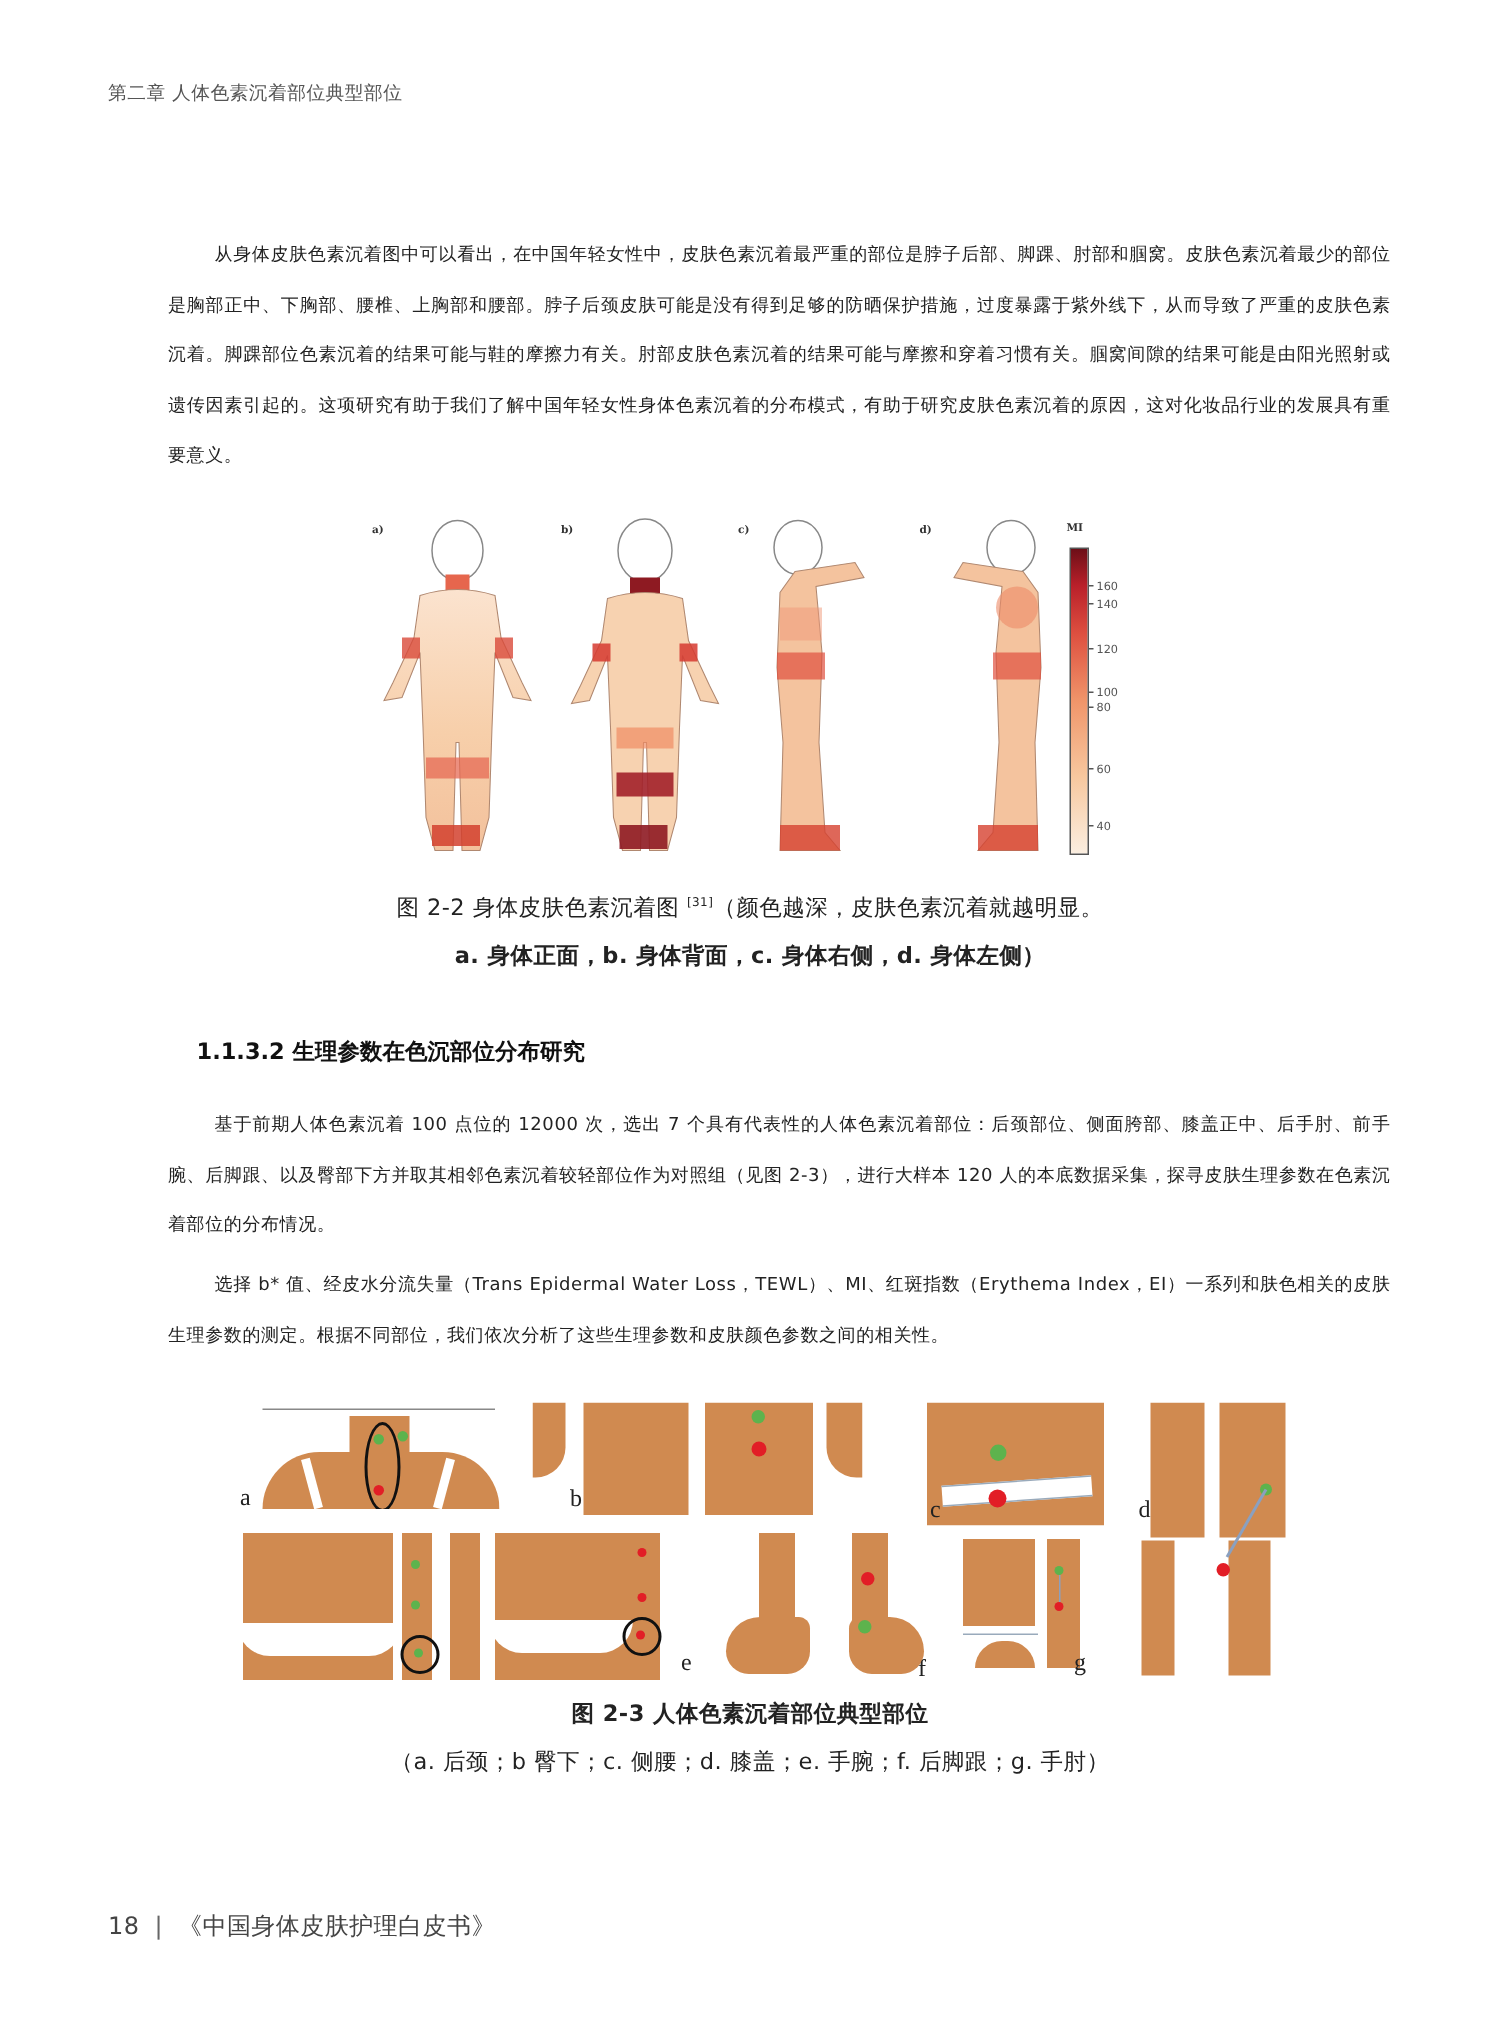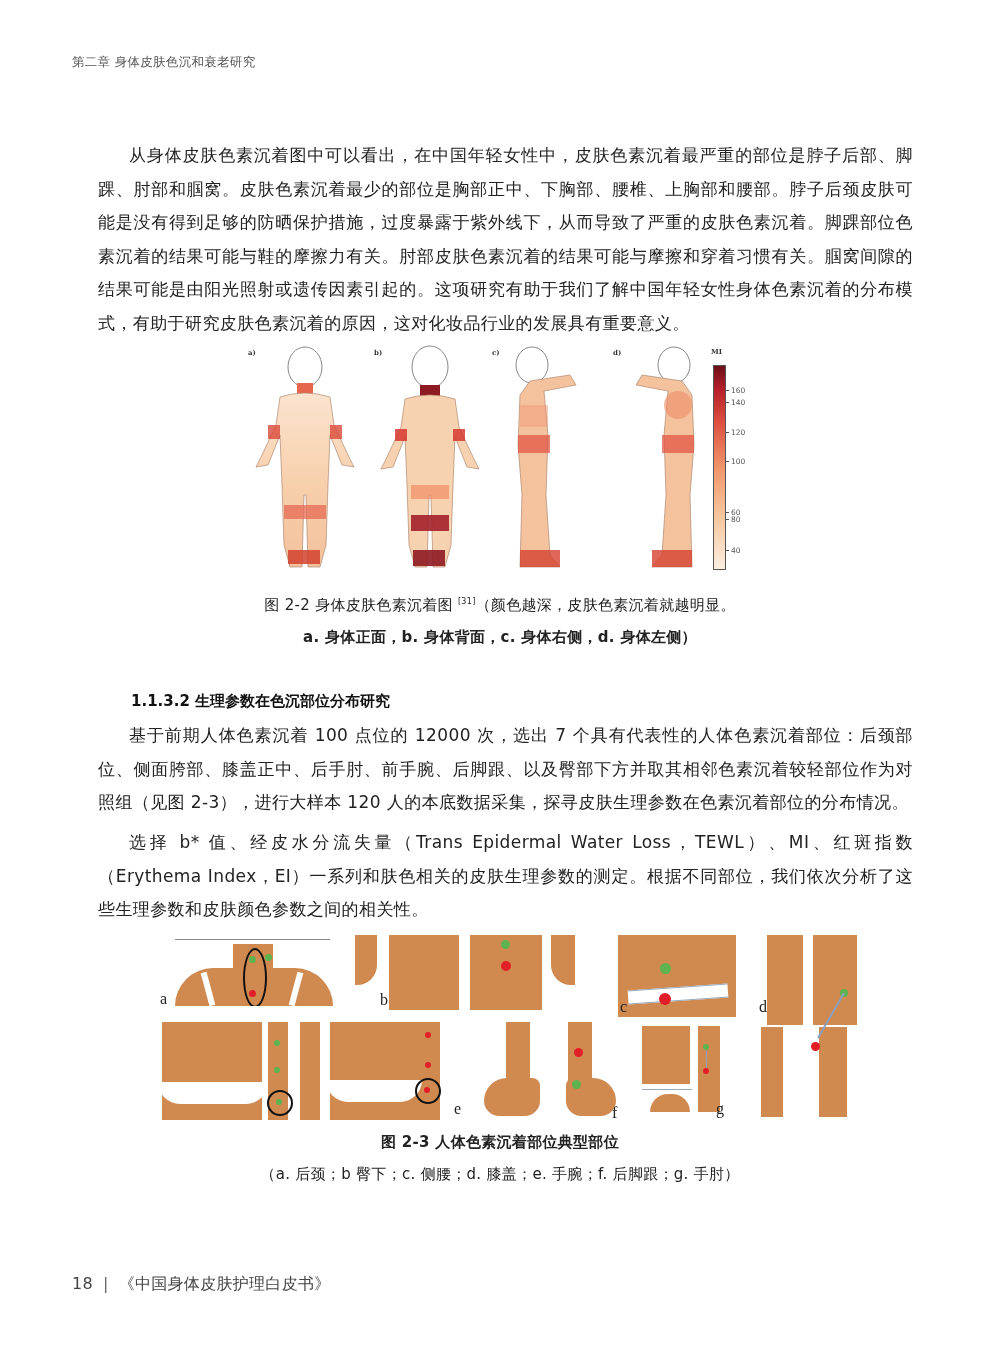--- a/index.html
+++ b/index.html
@@ -4,22 +4,22 @@
 <style>
   html, body { margin: 0; padding: 0; }
   body {
     width: 1000px; height: 1356px; background: #ffffff; position: relative; overflow: hidden;
     font-family: "DejaVu Sans", "Liberation Sans", sans-serif; color: #222;
   }
   .running-header {
     position: absolute; left: 72px; top: 54px; font-size: 12.5px; color: #555; letter-spacing: 0.3px;
   }
   .para {
-    position: absolute; left: 95px; width: 815px; font-size: 17px; line-height: 33.5px;
-    color: #222; text-align: justify; text-indent: 31px; margin: 3px; letter-spacing: 0.4px;
+    position: absolute; left: 95px; width: 815px; font-size: 12px; line-height: 33.5px;
+    color: #222; text-align: justify; text-indent: 31px; margin: 17px; letter-spacing: 0.4px;
   }
   .p1 { top: 136px; }
   .heading {
     position: absolute; left: 131px; top: 692px; font-size: 15px; font-weight: bold; color: #111;
   }
   .p2 { top: 716px; }
   .p3 { top: 823px; }
   .panel-label { position: absolute; font-family: "DejaVu Serif", serif; font-size: 7px; font-weight: bold; color: #333; }
   .body-fig { position: absolute; }
   .cbar {
@@ -42,21 +42,21 @@
   .dot { position: absolute; border-radius: 50%; }
   .g { background: #5db34d; }
   .r { background: #e21e26; }
 
   .page-footer { position: absolute; left: 72px; top: 1274px; font-size: 16px; color: #444; letter-spacing: 0.3px; }
   .page-footer .sep { margin: 0 10px; color: #666; }
 </style>
 </head>
 <body>
 
-<div class="running-header">第二章 身体皮肤色沉和衰老研究</div>
+<div class="running-header">第二章 人体色素沉着部位典型部位</div>
 
 <p class="para p1">从身体皮肤色素沉着图中可以看出，在中国年轻女性中，皮肤色素沉着最严重的部位是脖子后部、脚踝、肘部和腘窝。皮肤色素沉着最少的部位是胸部正中、下胸部、腰椎、上胸部和腰部。脖子后颈皮肤可能是没有得到足够的防晒保护措施，过度暴露于紫外线下，从而导致了严重的皮肤色素沉着。脚踝部位色素沉着的结果可能与鞋的摩擦力有关。肘部皮肤色素沉着的结果可能与摩擦和穿着习惯有关。腘窝间隙的结果可能是由阳光照射或遗传因素引起的。这项研究有助于我们了解中国年轻女性身体色素沉着的分布模式，有助于研究皮肤色素沉着的原因，这对化妆品行业的发展具有重要意义。</p>
 
 <div>
   <span class="panel-label" style="left:248px;top:348px;">a)</span>
   <span class="panel-label" style="left:374px;top:348px;">b)</span>
   <span class="panel-label" style="left:492px;top:348px;">c)</span>
   <span class="panel-label" style="left:613px;top:348px;">d)</span>
 
   <svg class="body-fig" style="left:250px;top:345px;" width="110" height="228">
@@ -102,21 +102,21 @@
     <rect x="40" y="90" width="32" height="18" fill="#e0503e" opacity="0.7"></rect>
     <rect x="30" y="205" width="40" height="17" fill="#d6412f" opacity="0.8"></rect>
   </svg>
 
   <span class="cbar-title">MI</span>
   <div class="cbar"></div>
   <span class="cbar-tick" style="top:386px;">160</span>
   <span class="cbar-tick" style="top:398px;">140</span>
   <span class="cbar-tick" style="top:428px;">120</span>
   <span class="cbar-tick" style="top:457px;">100</span>
-  <span class="cbar-tick" style="top:515px;">80</span>
+  <span class="cbar-tick" style="top:467px;">80</span>
   <span class="cbar-tick" style="top:508px;">60</span>
   <span class="cbar-tick" style="top:546px;">40</span>
 </div>
 
 <div class="caption cap22a">
   <span>图 2-2 身体皮肤色素沉着图</span>
   <sup>[31]</sup><span>（颜色越深，皮肤色素沉着就越明显。</span>
 </div>
 <div class="caption cap22b">a. 身体正面，b. 身体背面，c. 身体右侧，d. 身体左侧）</div>
 

